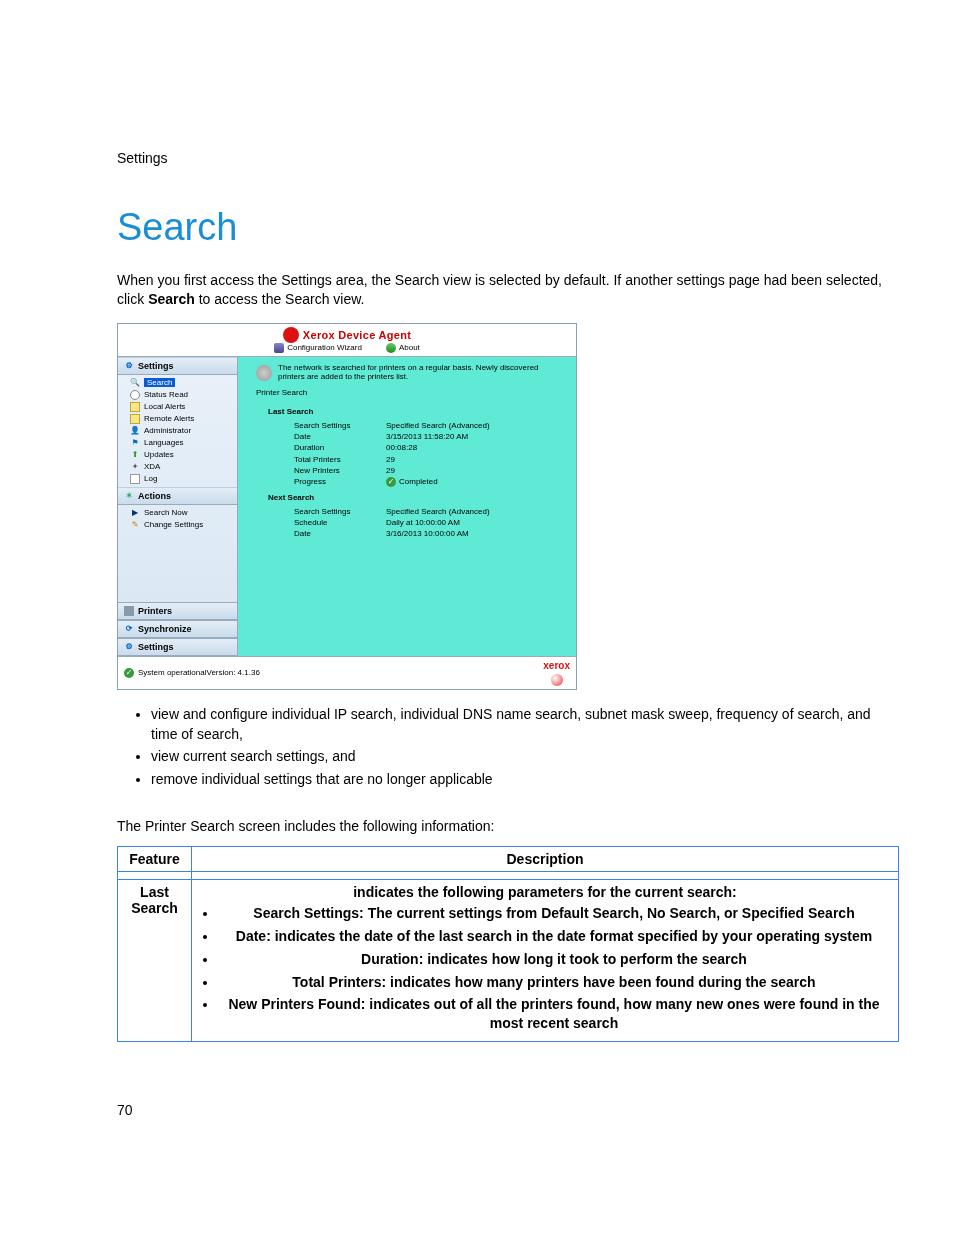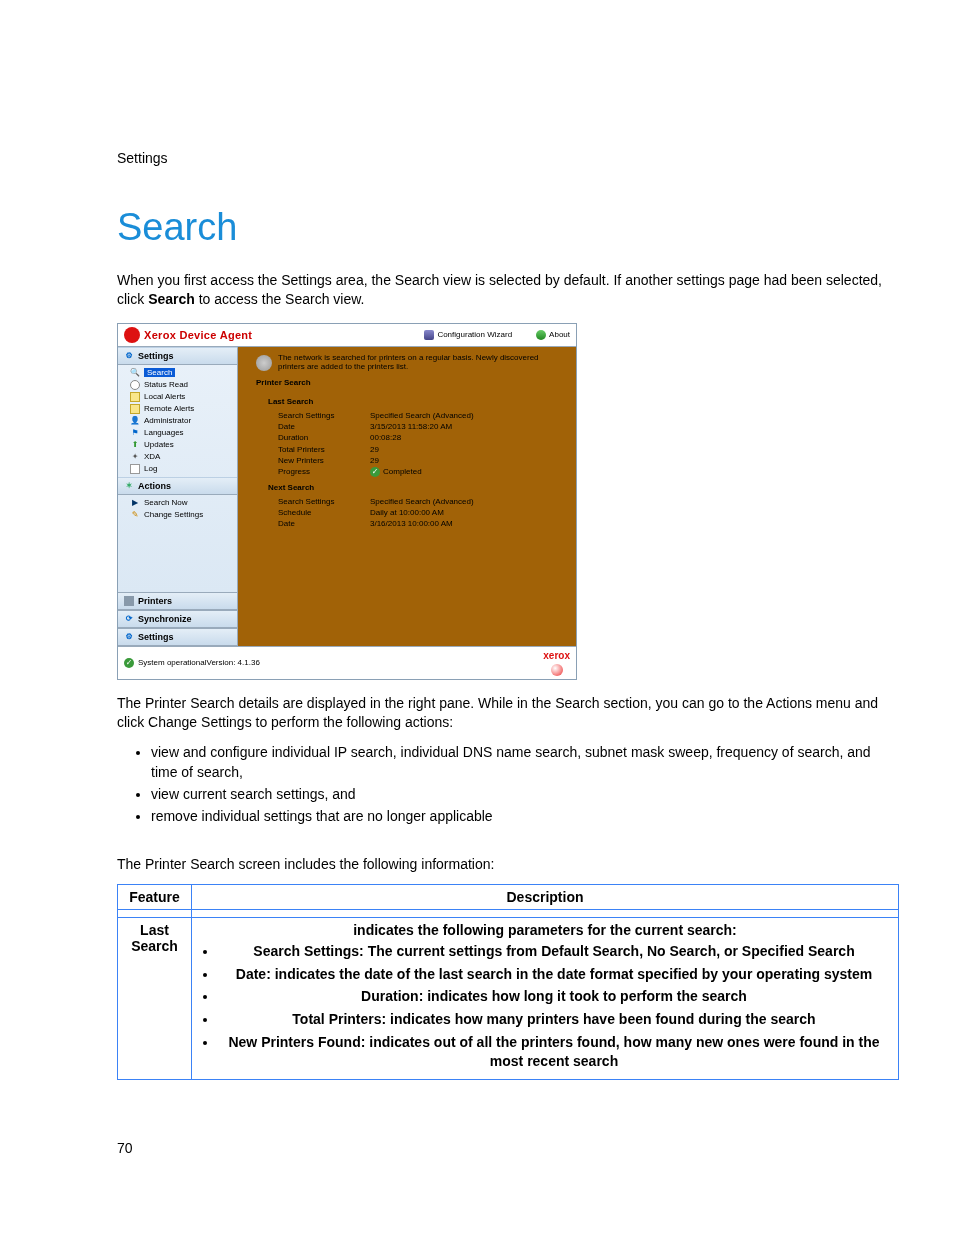--- a/index.html
+++ b/index.html
@@ -48,20 +48,21 @@
     font-size: 8px;
     color: #000;
     background: #fff;
   }
   .shot-header {
     display: flex;
     align-items: center;
     justify-content: space-between;
     padding: 3px 6px;
     background: #fff;
+    flex-direction: column;
   }
   .brand {
     display: flex;
     align-items: center;
     gap: 4px;
   }
   .brand-icon {
     width: 16px; height: 16px;
     background: #d11;
     border-radius: 50%;
@@ -112,31 +113,31 @@
   .i-gear { color:#3a6; }
   .i-play { color:#036; }
   .i-pencil { color:#c80; }
   .i-printer { width:10px;height:10px; background:#89a; }
   .i-sync { color:#06c; }
   .i-cog { color:#06c; }
   .i-ok { width:10px;height:10px;border-radius:50%;background:#3a9a3a;color:#fff; }
 
   .content {
     flex:1;
-    background:#a16207;
+    background:#5eead4;
     padding: 6px 10px 6px 18px;
     position:relative;
   }
   .desc-row { display:flex; gap:6px; margin-bottom:6px; align-items:flex-start; }
   .desc-icon { width:16px;height:16px; background:radial-gradient(#ccc,#999); border-radius:50%; flex-shrink:0; margin-top:2px; }
   .desc-text { font-size:8px; line-height:1.2; }
-  .section-title { font-weight:bold; font-size:8px; margin: 2px 0 10px 0; }
+  .section-title { font-weight:normal; font-size:8px; margin: 2px 0 10px 0; }
   .subheading { font-weight:bold; font-size:8px; margin: 6px 0 4px 12px; }
   .kv { display:flex; margin-left:22px; line-height:1.4; }
-  .kv .k { width:92px; }
+  .kv .k { width:92px;margin-left:16px; }
   .kv .v { display:flex; align-items:center; gap:3px; }
 
   .shot-status {
     border-top:1px solid #9ab;
     display:flex;
     align-items:center;
     justify-content:space-between;
     padding:3px 6px;
     background:#fff;
   }
@@ -328,21 +329,20 @@
         <span>System operational</span>
       </div>
       <div class="status-center">Version: 4.1.36</div>
       <div class="xerox-logo">
         <span>xerox</span>
         <span class="xerox-ball"></span>
       </div>
     </div>
   </div>
 
-  <div class="bodytext">The Printer Search details are displayed in the right pane. While in the Search section, you can go to the Actions menu and click Change Settings to perform the following actions:</div>
   <ul class="bullets">
     <li>view and configure individual IP search, individual DNS name search, subnet mask sweep, frequency of search, and time of search,</li>
     <li>view current search settings, and</li>
     <li>remove individual settings that are no longer applicable</li>
   </ul>
 
   <div class="bodytext">The Printer Search screen includes the following information:</div>
 
   <table class="feat">
     <tbody>

